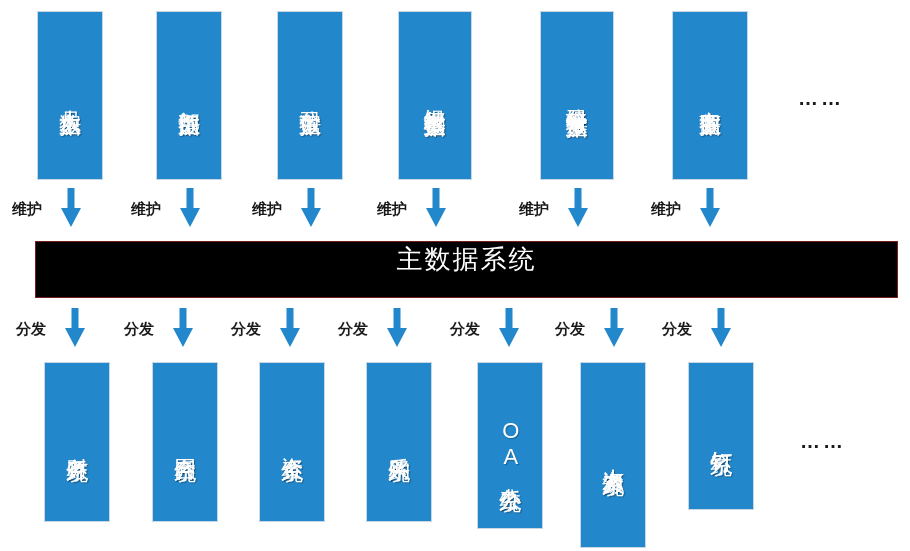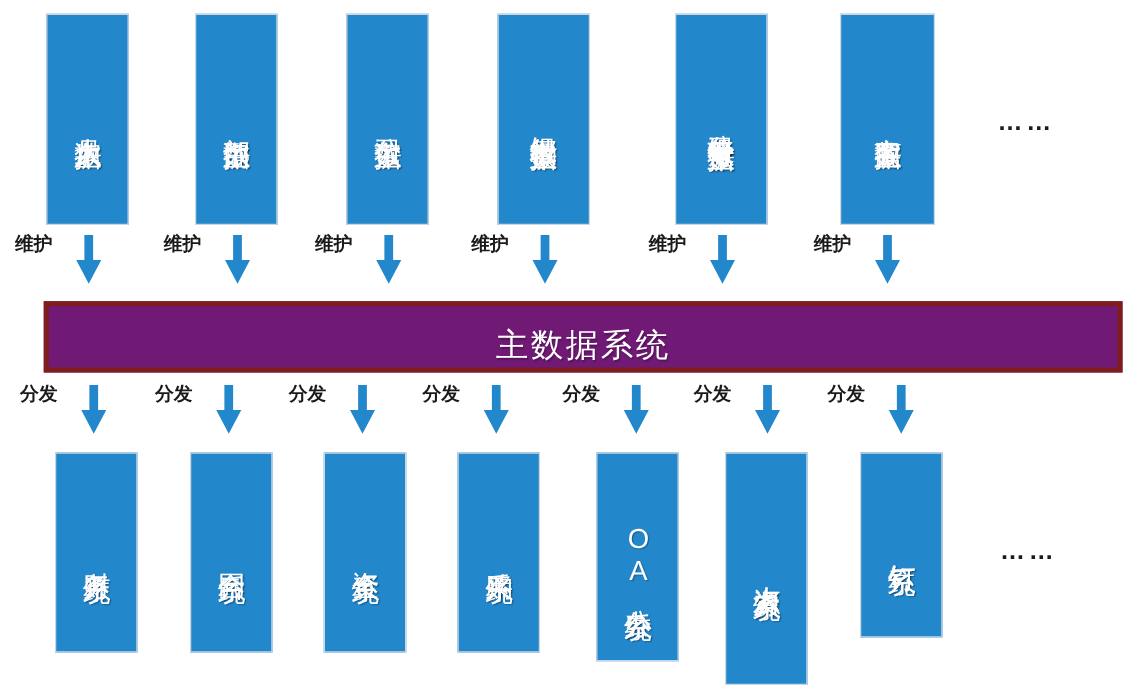--- a/index.html
+++ b/index.html
@@ -44,39 +44,39 @@
   }
   
   .node.wide .vtext {
     line-height: 1.16;
   }
 
   
   .bar {
     position: absolute;
     box-sizing: border-box;
-    background: #701a75;
-    border: 4px solid #7f1d1d;
+    background: #000000;
+    border: 1px solid #7f1d1d;
     box-shadow: 0 0 0 1px rgba(255,255,255,0.6);
     display: flex;
-    align-items: flex-end;
+    align-items: flex-start;
     justify-content: center;
   }
   .bar-label {
     color: #ffffff;
     font-size: 26px;
     letter-spacing: 2px;
     text-shadow: 1px 1px 1px rgba(0,0,0,0.25);
   }
 
   
   .arrow-group {
     position: absolute;
     display: flex;
-    align-items: flex-start;
+    align-items: center;
     gap: 18px;
   }
   .arrow-label {
     font-size: 15px;
     font-weight: bold;
     color: #1a1a1a;
     white-space: nowrap;
     line-height: 1;
   }
   .arrow-glyph {

